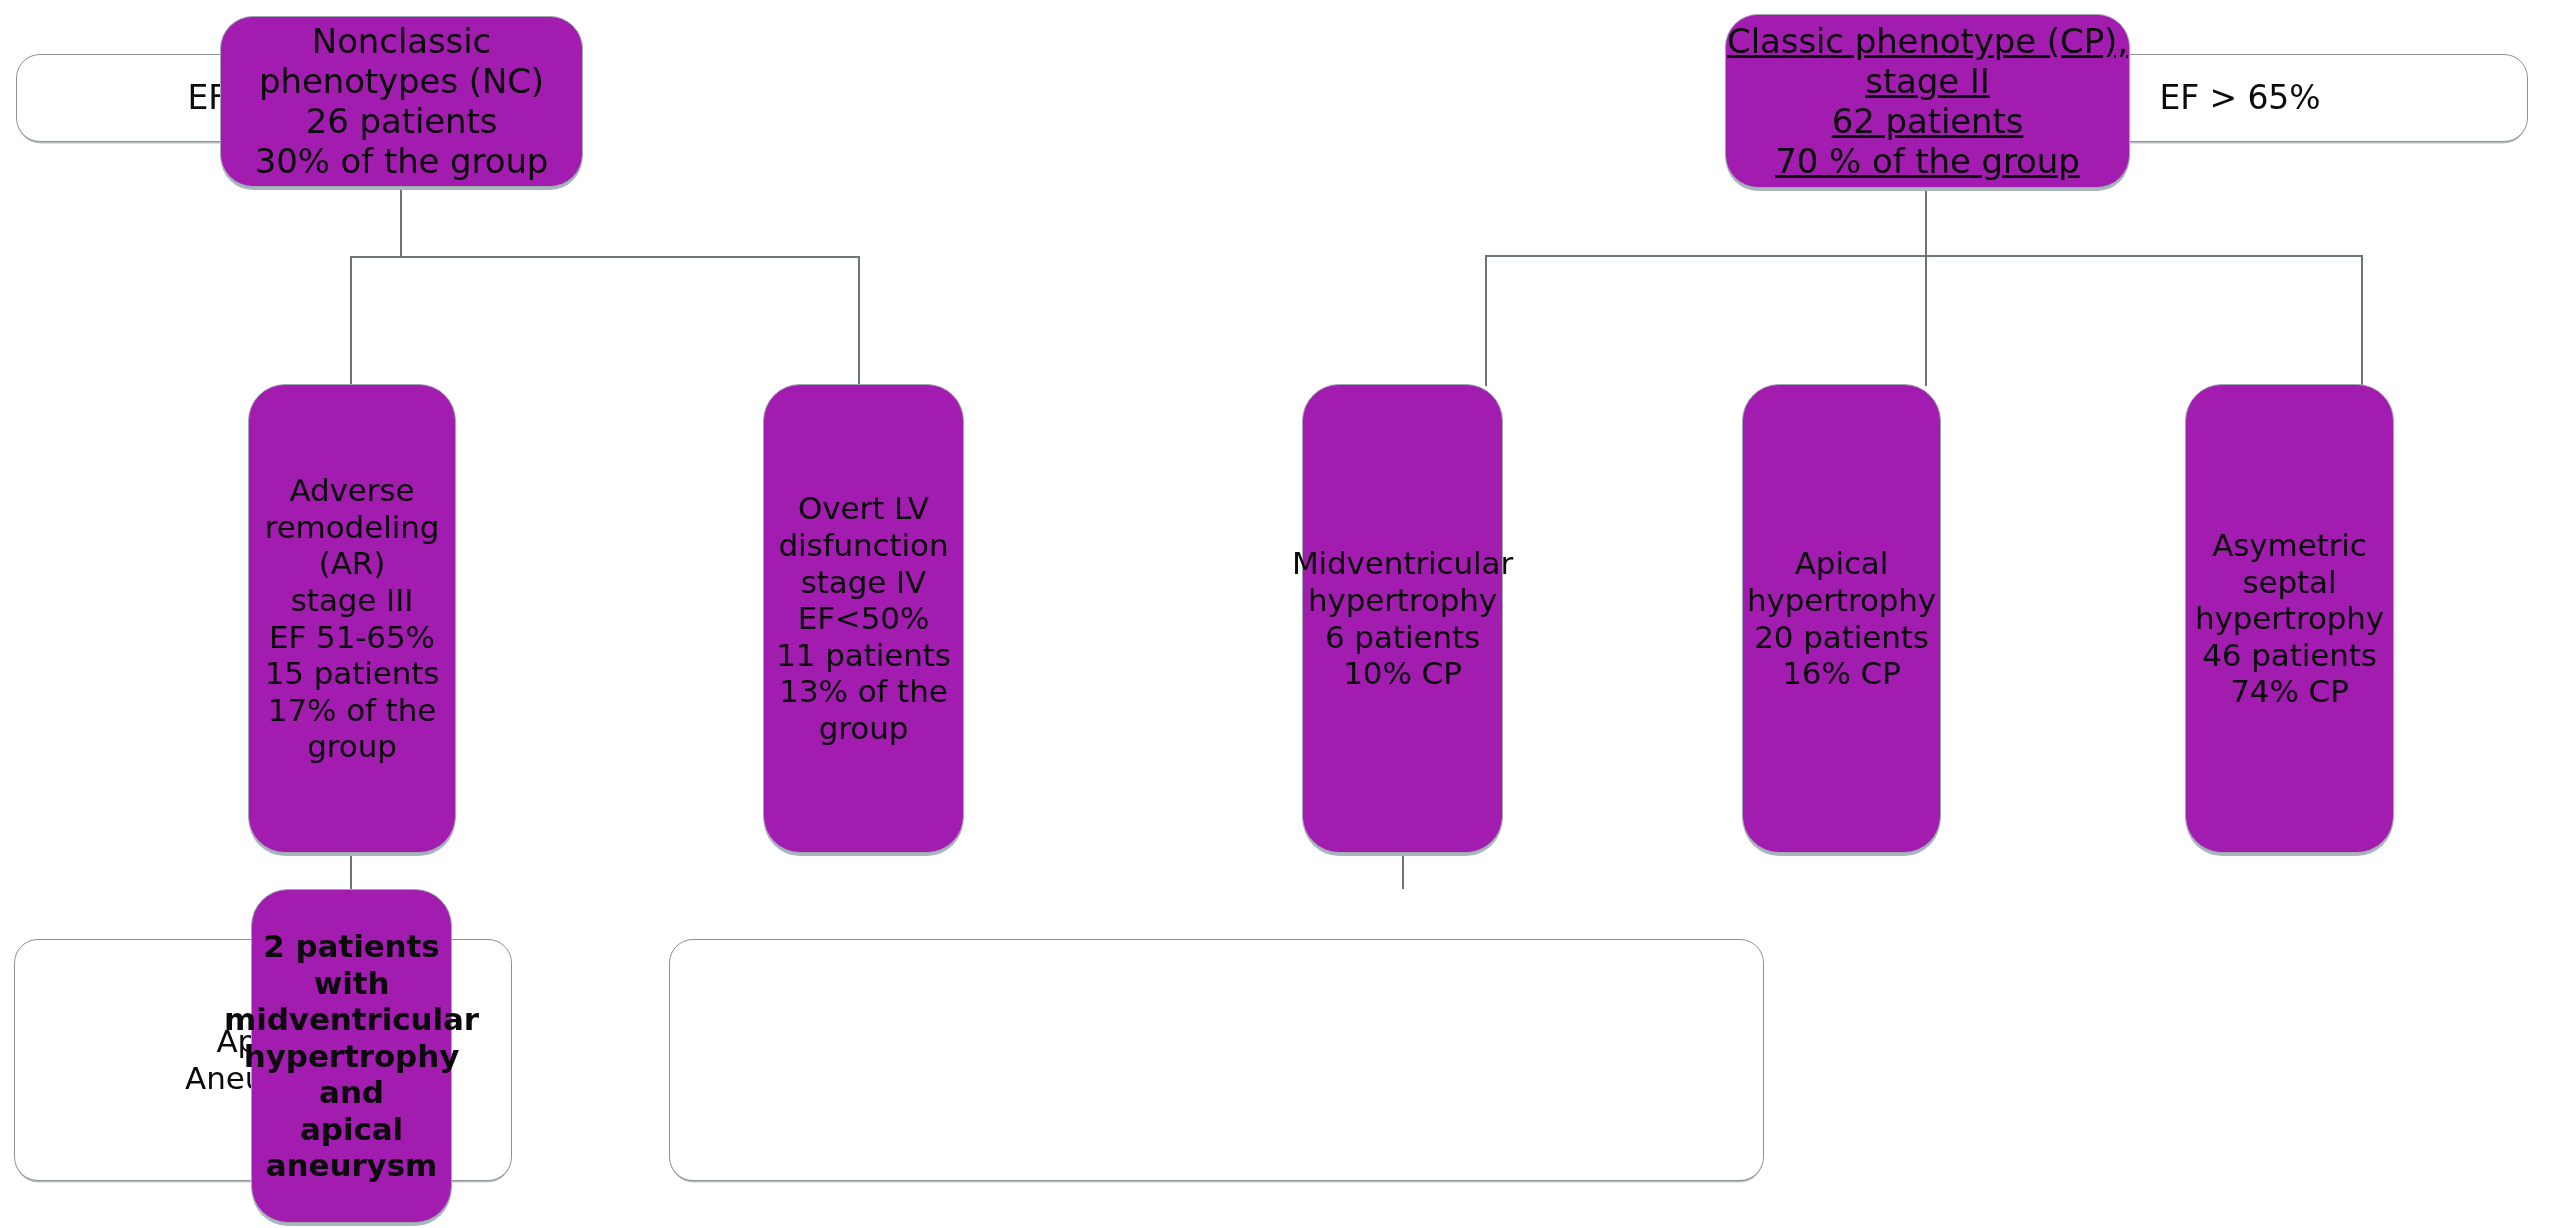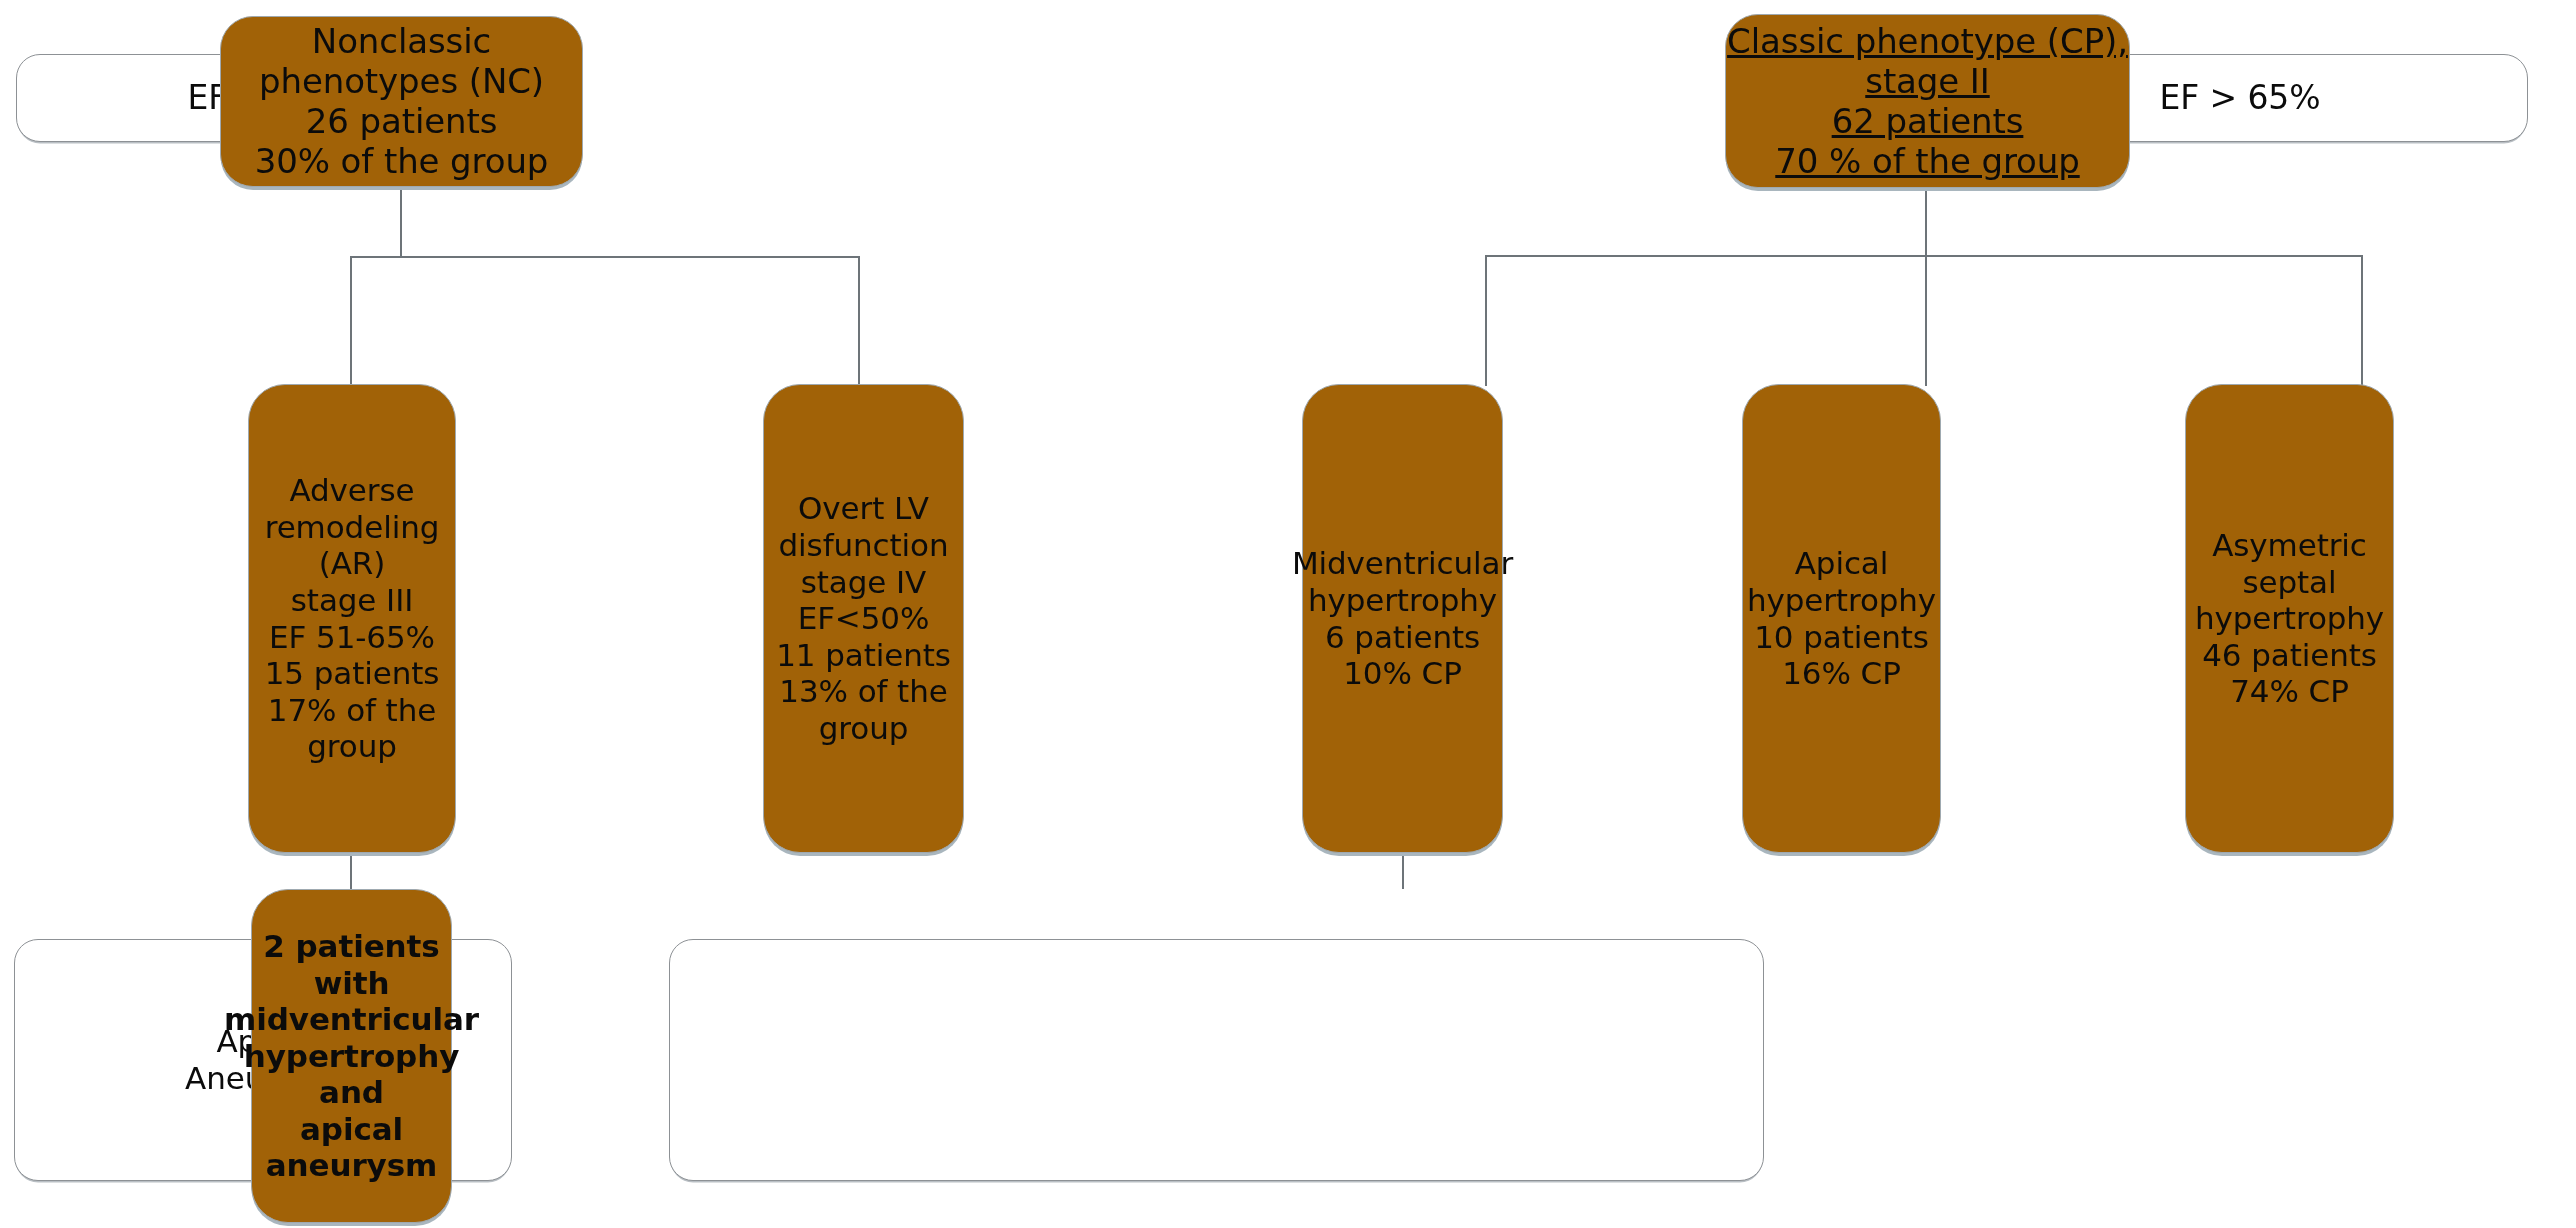--- a/index.html
+++ b/index.html
@@ -24,21 +24,21 @@
     align-items: center;
     justify-content: center;
     text-align: center;
     color: #0b0b0b;
     line-height: 1.18;
     white-space: pre-line;
     border-radius: 33px;
     letter-spacing: -0.1px;
   }
   .node.blue {
-    background: #a16207;
+    background: #a21caf;
     border: 1.4px solid #9fa9b0;
     box-shadow: 0 3.6px 0 -0.7px #a9b6be;
     z-index: 5;
   }
   .node.white {
     background: #ffffff;
     border: 1.4px solid #8d9195;
     box-shadow: 0 2.8px 0 -1.4px #b9bfc4;
     z-index: 2;
   }
@@ -133,21 +133,21 @@
   <div class="node blue" id="n-midv">
     <span class="label">Midventricular
 hypertrophy
 6 patients
 10% CP</span>
   </div>
 
   <div class="node blue" id="n-apical">
     <span class="label">Apical
 hypertrophy
-10 patients
+20 patients
 16% CP</span>
   </div>
 
   <div class="node blue" id="n-asym">
     <span class="label">Asymetric septal
 hypertrophy
 46 patients
 74% CP</span>
   </div>
 

